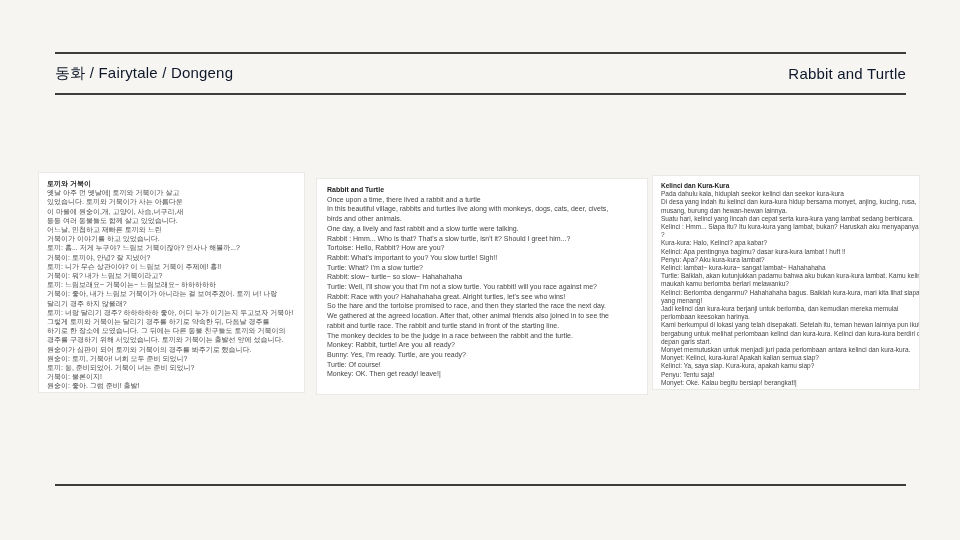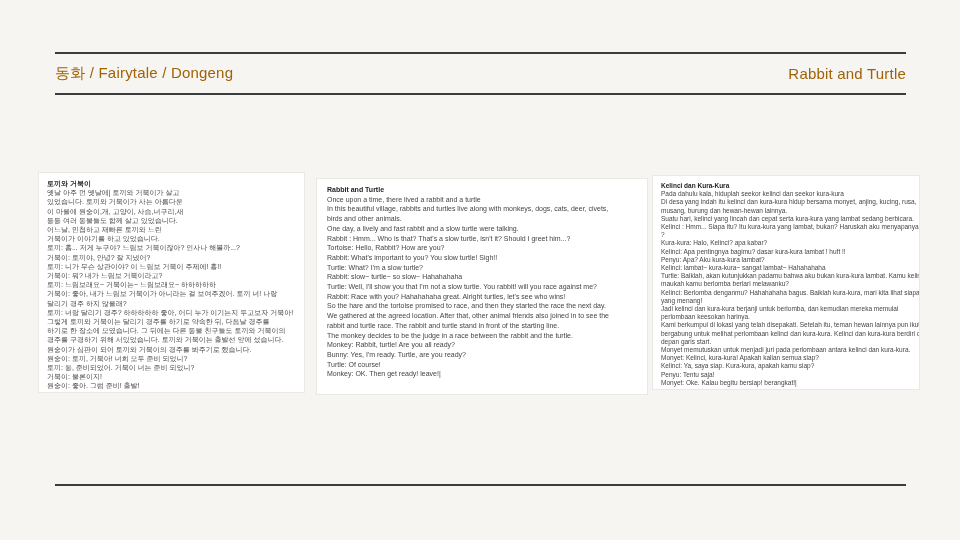--- a/index.html
+++ b/index.html
@@ -25,21 +25,21 @@
     left: 55px;
     top: 54px;
     width: 851px;
     height: 39px;
     display: flex;
     align-items: center;
     justify-content: space-between;
   }
   .header-title {
     font-size: 15px;
-    color: #a16207;
+    color: #0f172a;
     letter-spacing: 0.2px;
   }
   .panel {
     position: absolute;
     background: #ffffff;
     border: 1px solid #ebe9e5;
     color: #454545;
     overflow: hidden;
   }
   .panel .panel-title {

